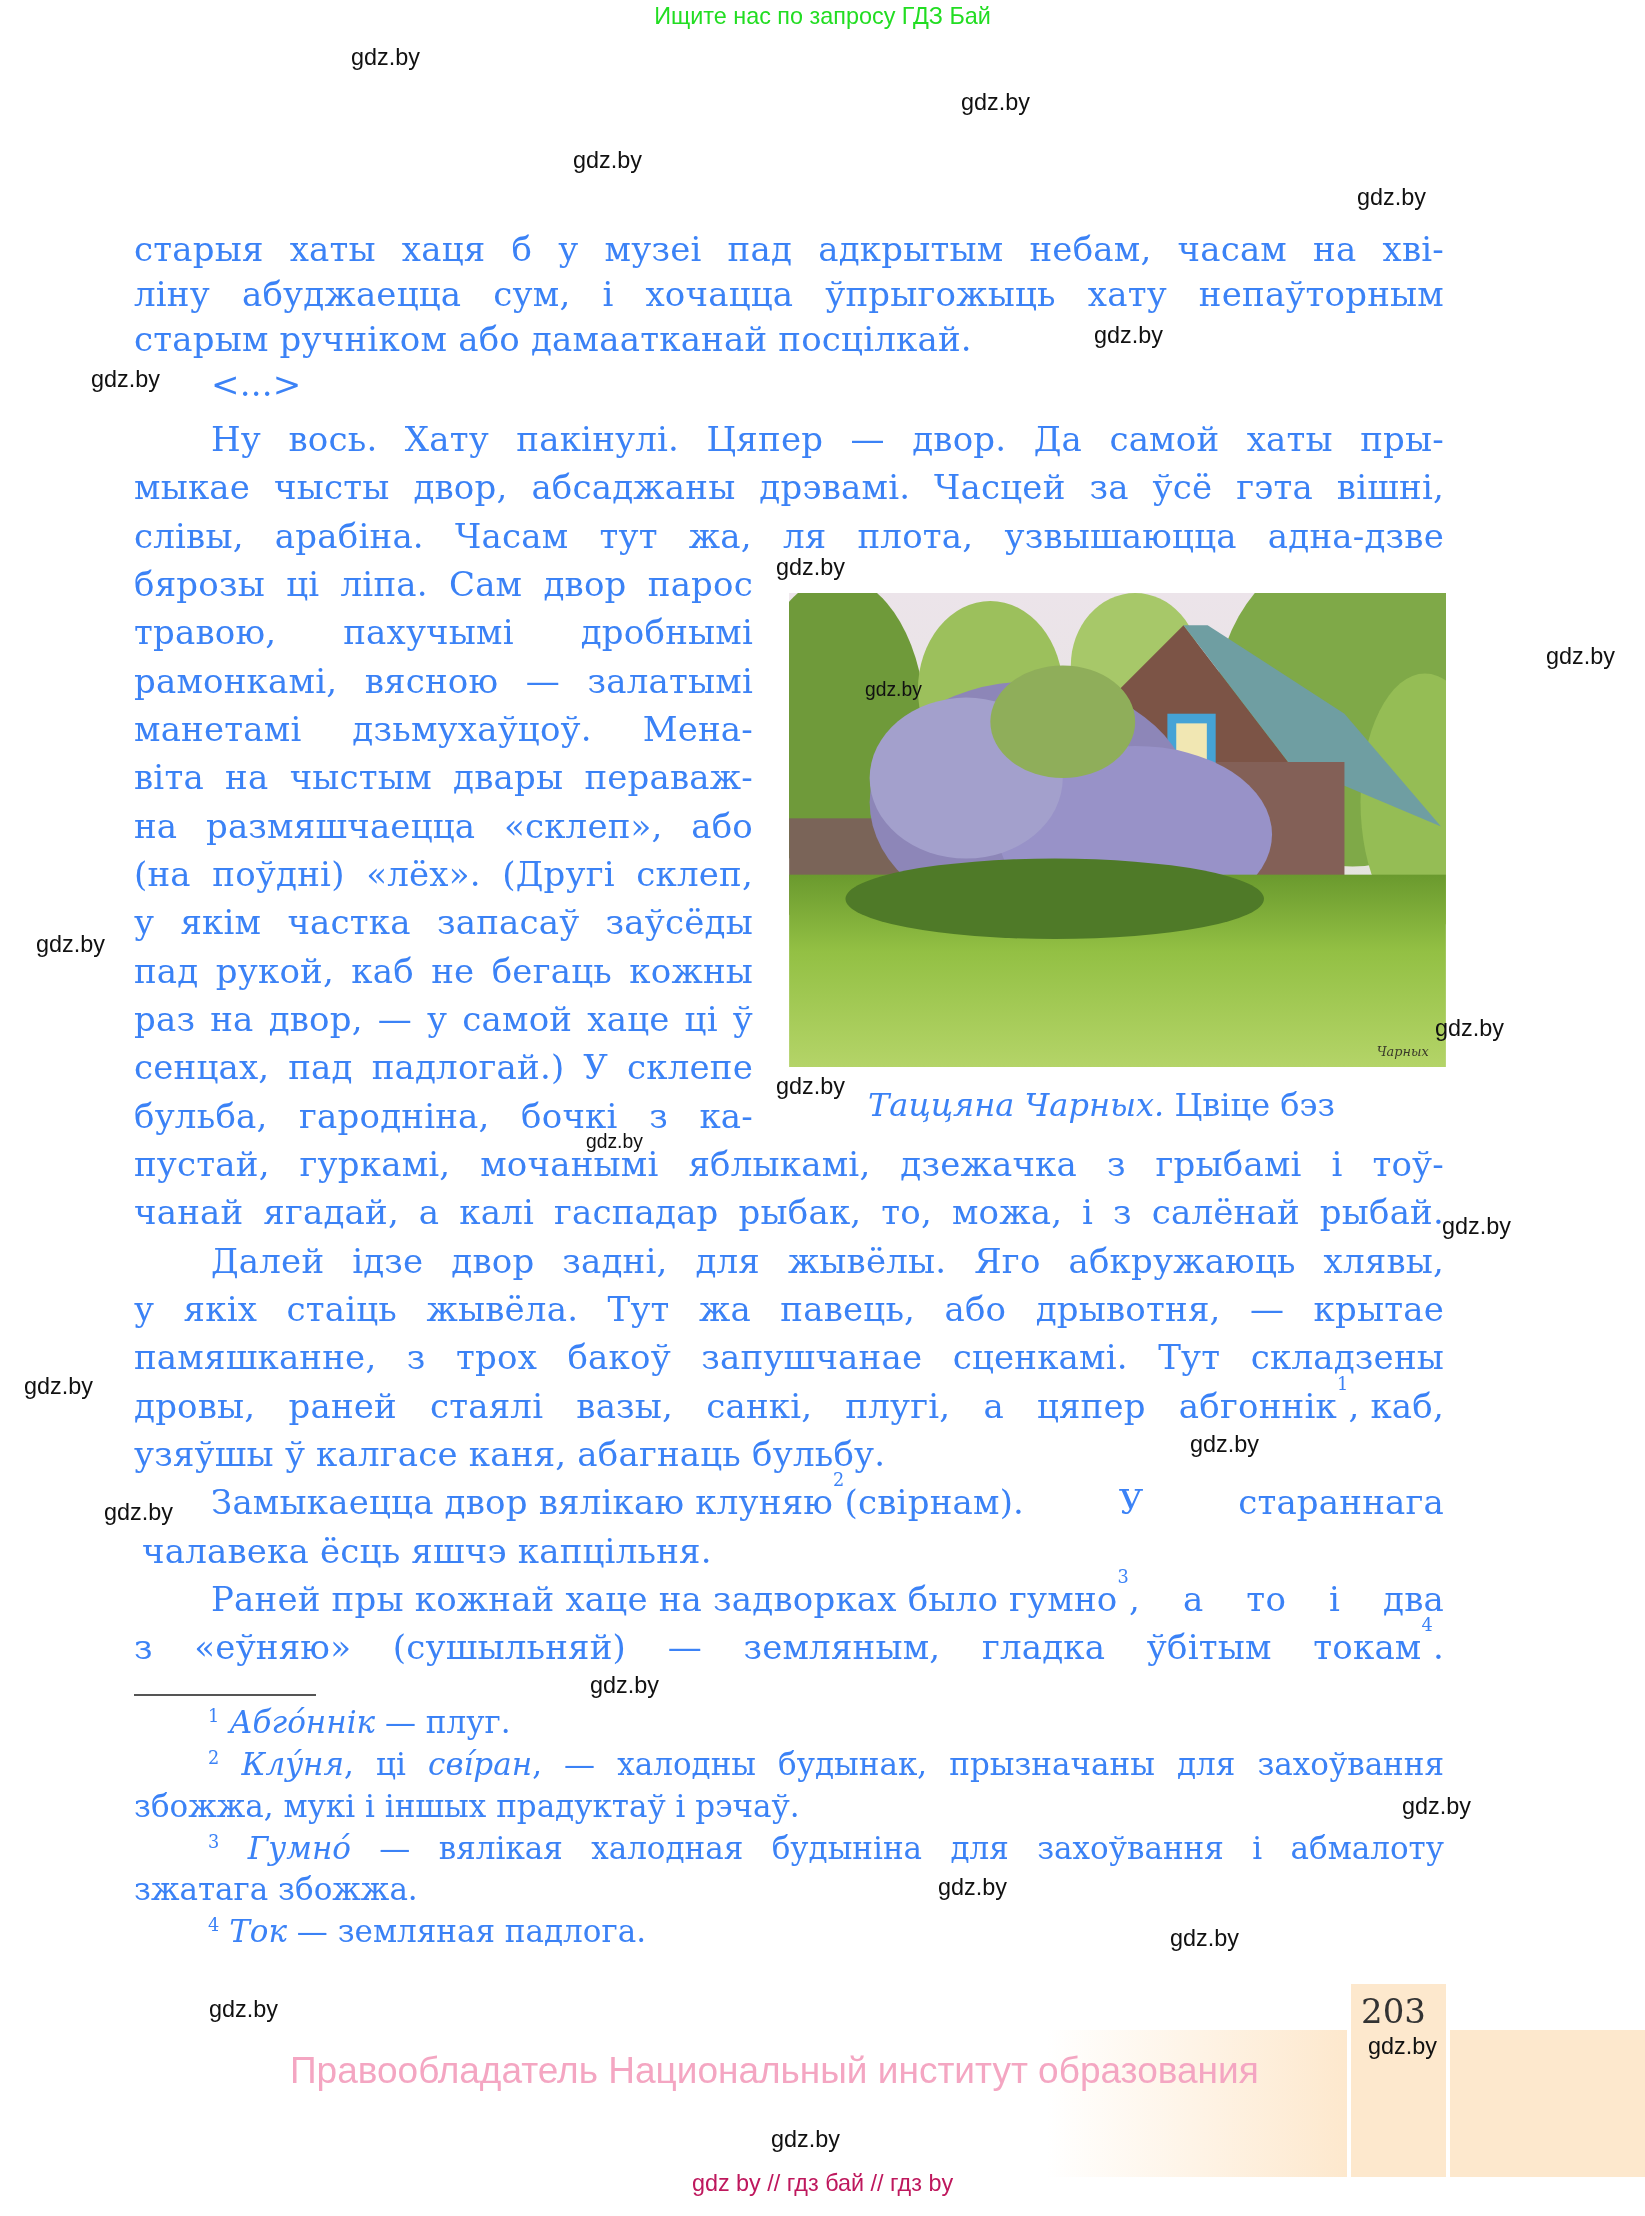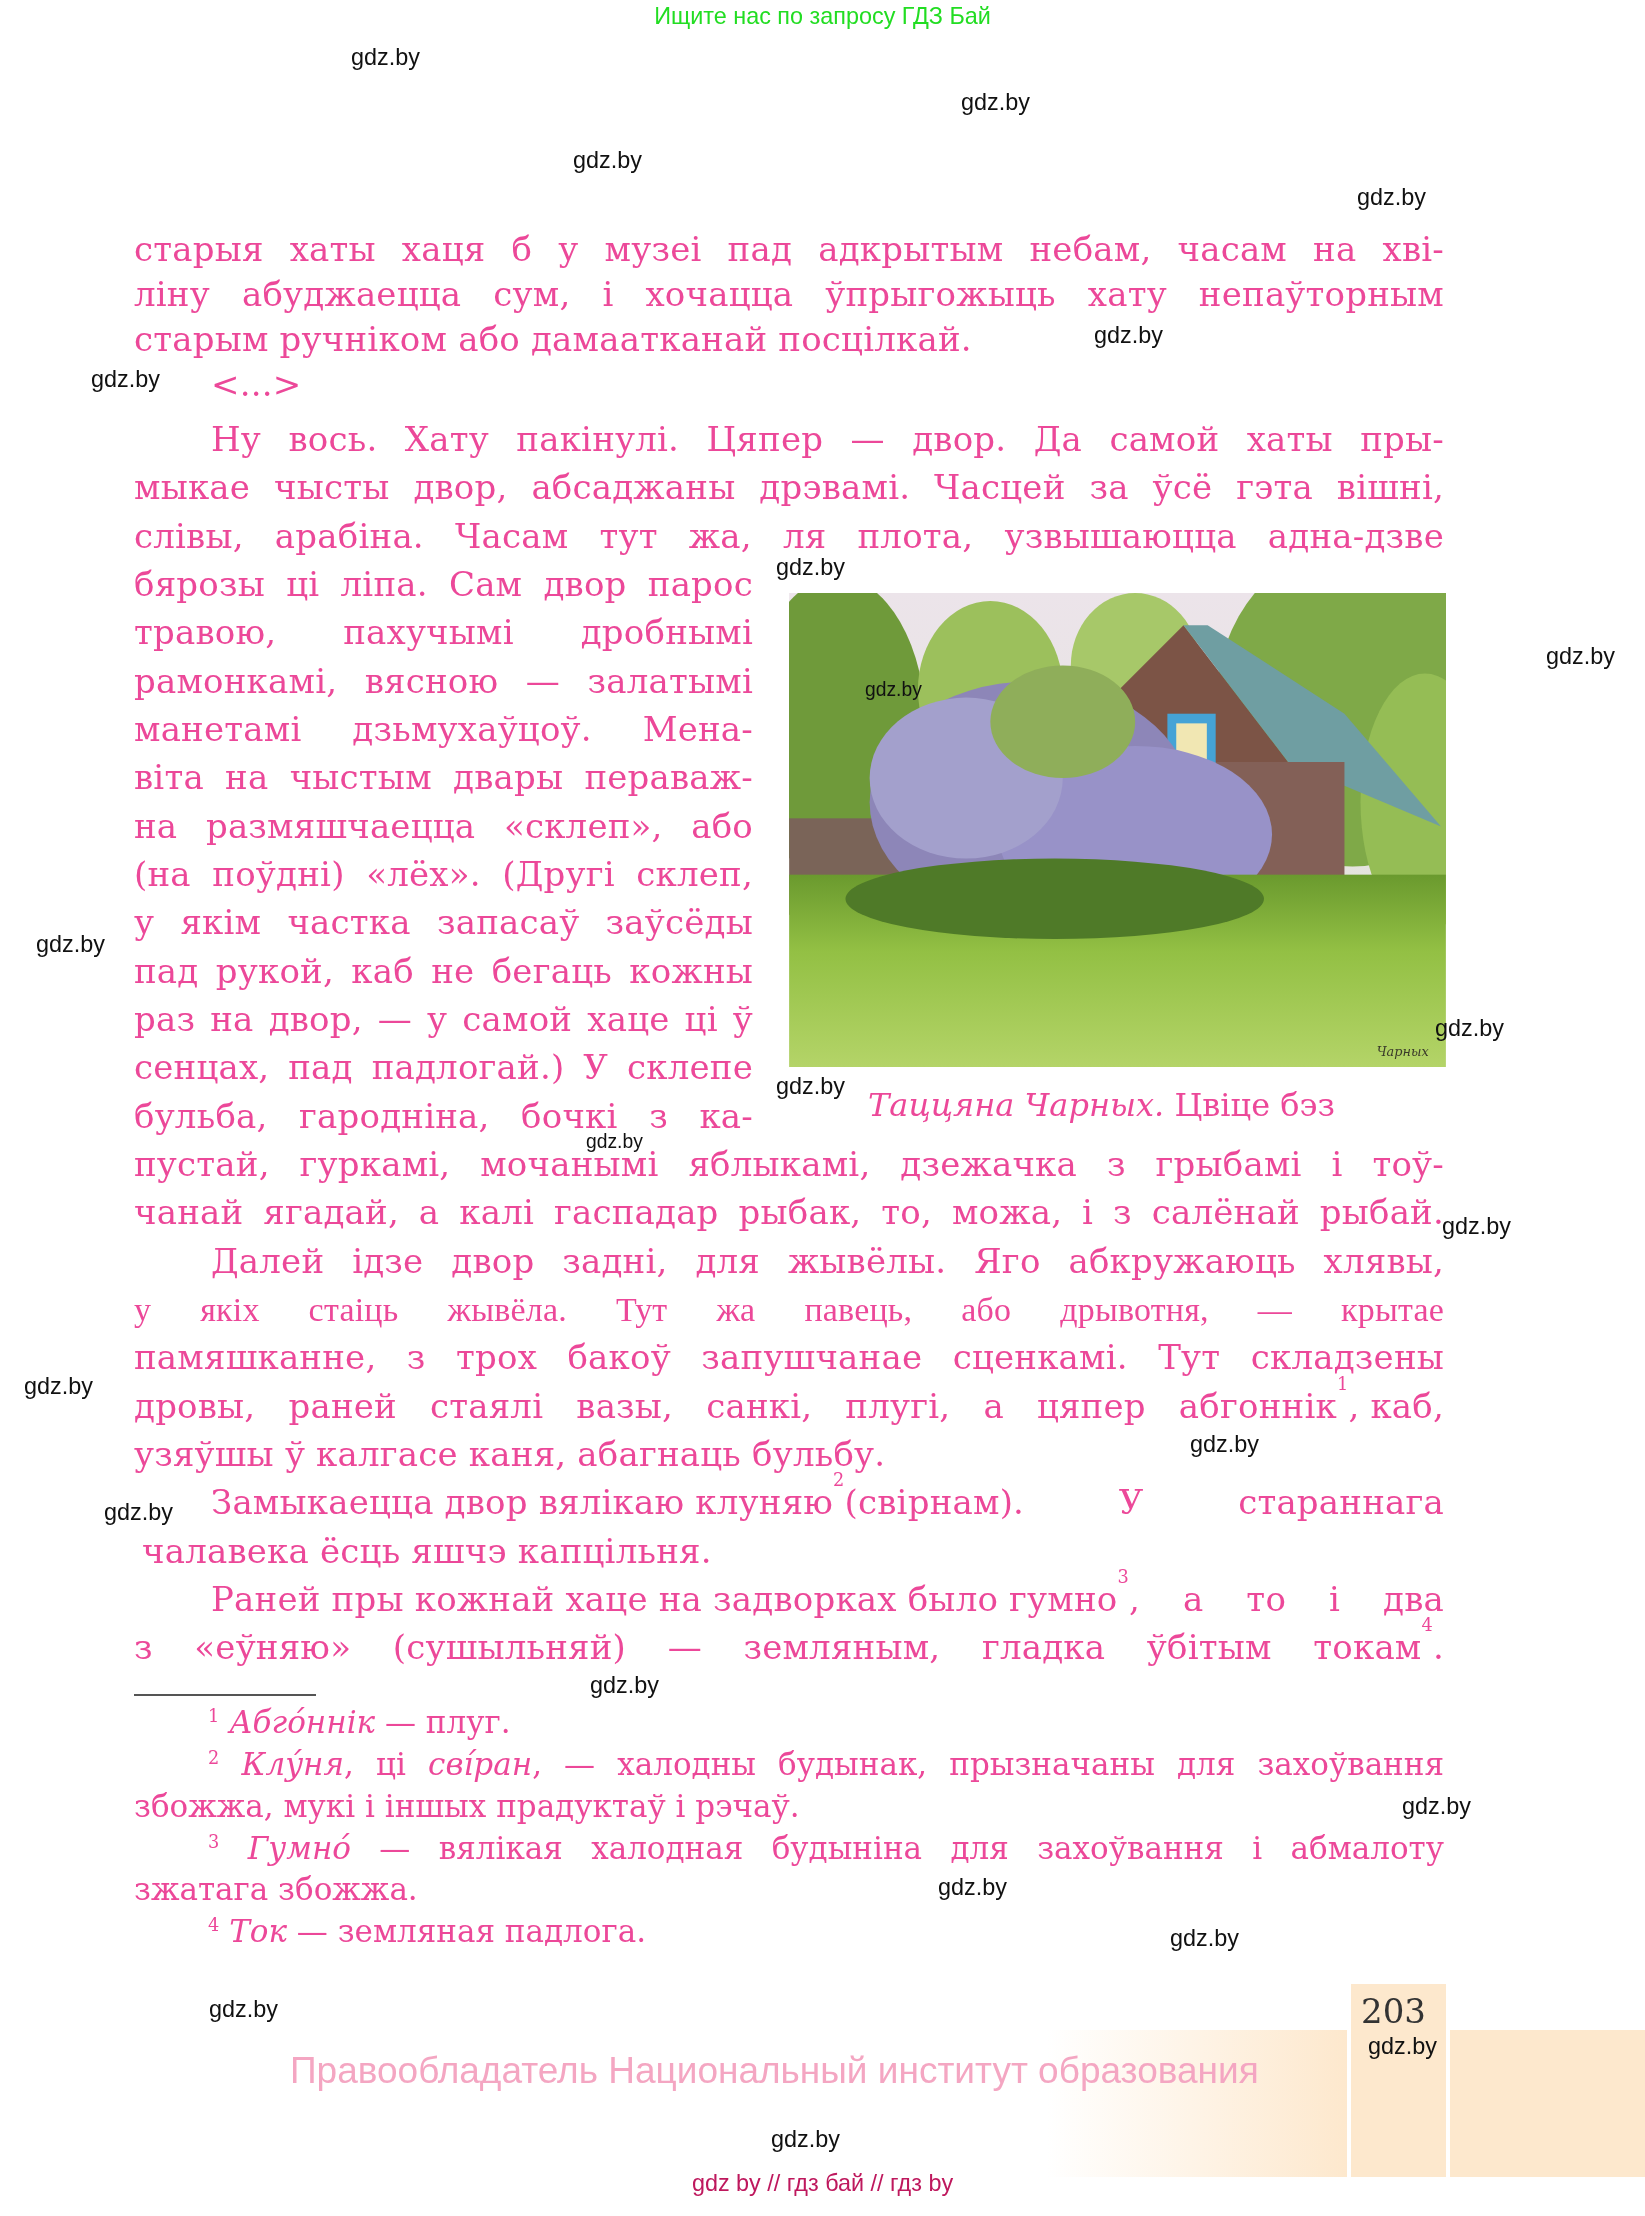--- a/index.html
+++ b/index.html
@@ -1,17 +1,17 @@
 <!DOCTYPE html>
 <html style="font-size:13px"><head>
 <meta charset="utf-8">
 <style>
   html, body { margin:0; padding:0; }
   body { width:1645px; height:2216px; position:relative; background:#ffffff; overflow:hidden; }
-  .serif { font-family: "DejaVu Serif", "Liberation Serif", serif; color:#ec4899; }
+  .serif { font-family: "DejaVu Serif", "Liberation Serif", serif; color:#3b82f6; }
   .sans { font-family: "Liberation Sans", "DejaVu Sans", sans-serif; }
   #top-banner { position:absolute; left:0; width:1645px; top:3.2px; text-align:center; font-size:23.4px; color:#22dd22; }
   .line { position:absolute; font-size:34px; line-height:45px; white-space:nowrap; letter-spacing:0.2px; }
   .justify { text-align:justify; text-align-last:justify; }
   .wm { position:absolute; font-size:23.4px; color:#111; white-space:nowrap; }
   #picture { position:absolute; left:789px; top:593px; width:657px; height:474px; overflow:hidden; }
   #caption { position:absolute; left:868px; top:1086px; font-size:32px; white-space:nowrap; }
   #caption i { font-style:italic; }
   #fn-rule { position:absolute; left:134px; top:1694px; width:182px; height:1.6px; background:#555; }
   .fn { position:absolute; font-size:31px; line-height:42px; white-space:nowrap; }
@@ -84,21 +84,21 @@
   </svg>
 </div>
 
 <div id="caption" class="serif">
   <i>Таццяна Чарных.</i><span> Цвіце бэз</span>
 </div>
 
 <div class="line serif justify" style="left:134px; top:1142px; width:1310px;">пустай, гуркамі, мочанымі яблыкамі, дзежачка з грыбамі і тоў-</div>
 <div class="line serif justify" style="left:134px; top:1190px; width:1310px;">чанай ягадай, а калі гаспадар рыбак, то, можа, і з салёнай рыбай.</div>
 <div class="line serif justify" style="left:211px; top:1239px; width:1233px;">Далей ідзе двор задні, для жывёлы. Яго абкружаюць хлявы,</div>
-<div class="line serif justify" style="left:134px; top:1287px; width:1310px;font-family:Liberation Serif, serif;">у якіх стаіць жывёла. Тут жа павець, або дрывотня, — крытае</div>
+<div class="line serif justify" style="left:134px; top:1287px; width:1310px;">у якіх стаіць жывёла. Тут жа павець, або дрывотня, — крытае</div>
 <div class="line serif justify" style="left:134px; top:1335px; width:1310px;">памяшканне, з трох бакоў запушчанае сценкамі. Тут складзены</div>
 <div class="line serif" style="left:134px; top:1384px; width:1310px; display:flex; justify-content:space-between;">
   <span style="flex:1; text-align:justify; text-align-last:justify;">дровы, раней стаялі вазы, санкі, плугі, а цяпер абгоннік</span>
     <sup>1</sup>
     <span>, каб,</span>
 </div>
 <div class="line serif" style="left:134px; top:1432px;">узяўшы ў калгасе каня, абагнаць бульбу.</div>
 <div class="line serif" style="left:211px; top:1480px; width:1233px; display:flex;">
   <span>Замыкаецца двор вялікаю клуняю</span>
     <sup>2</sup>

